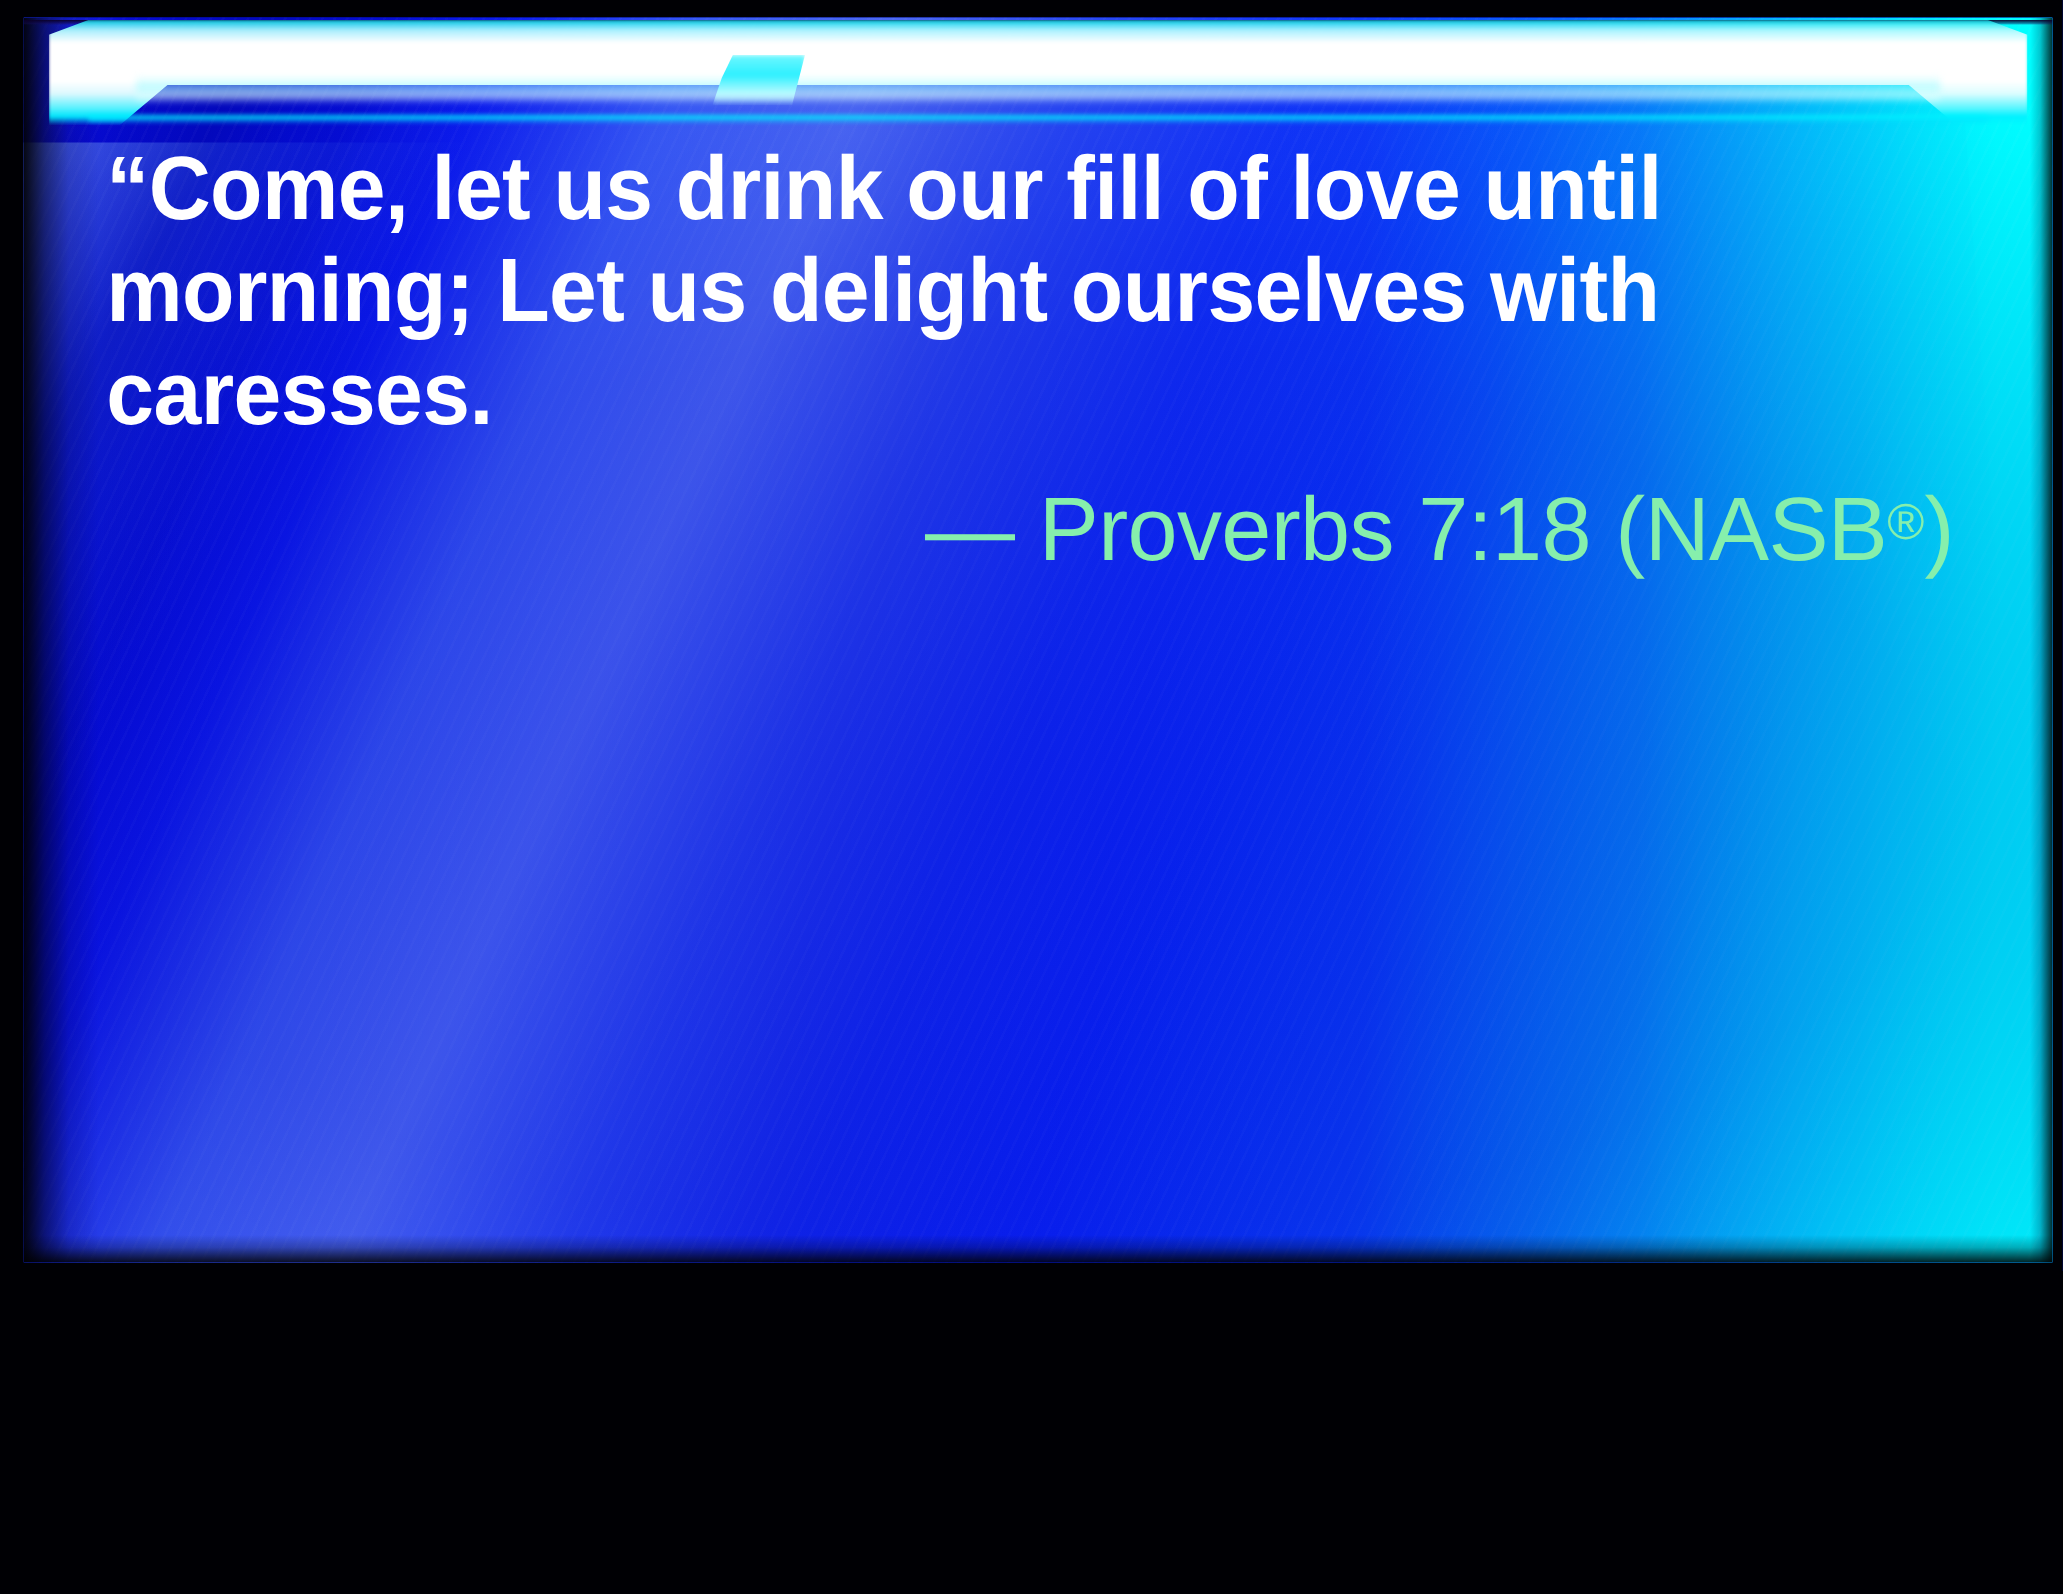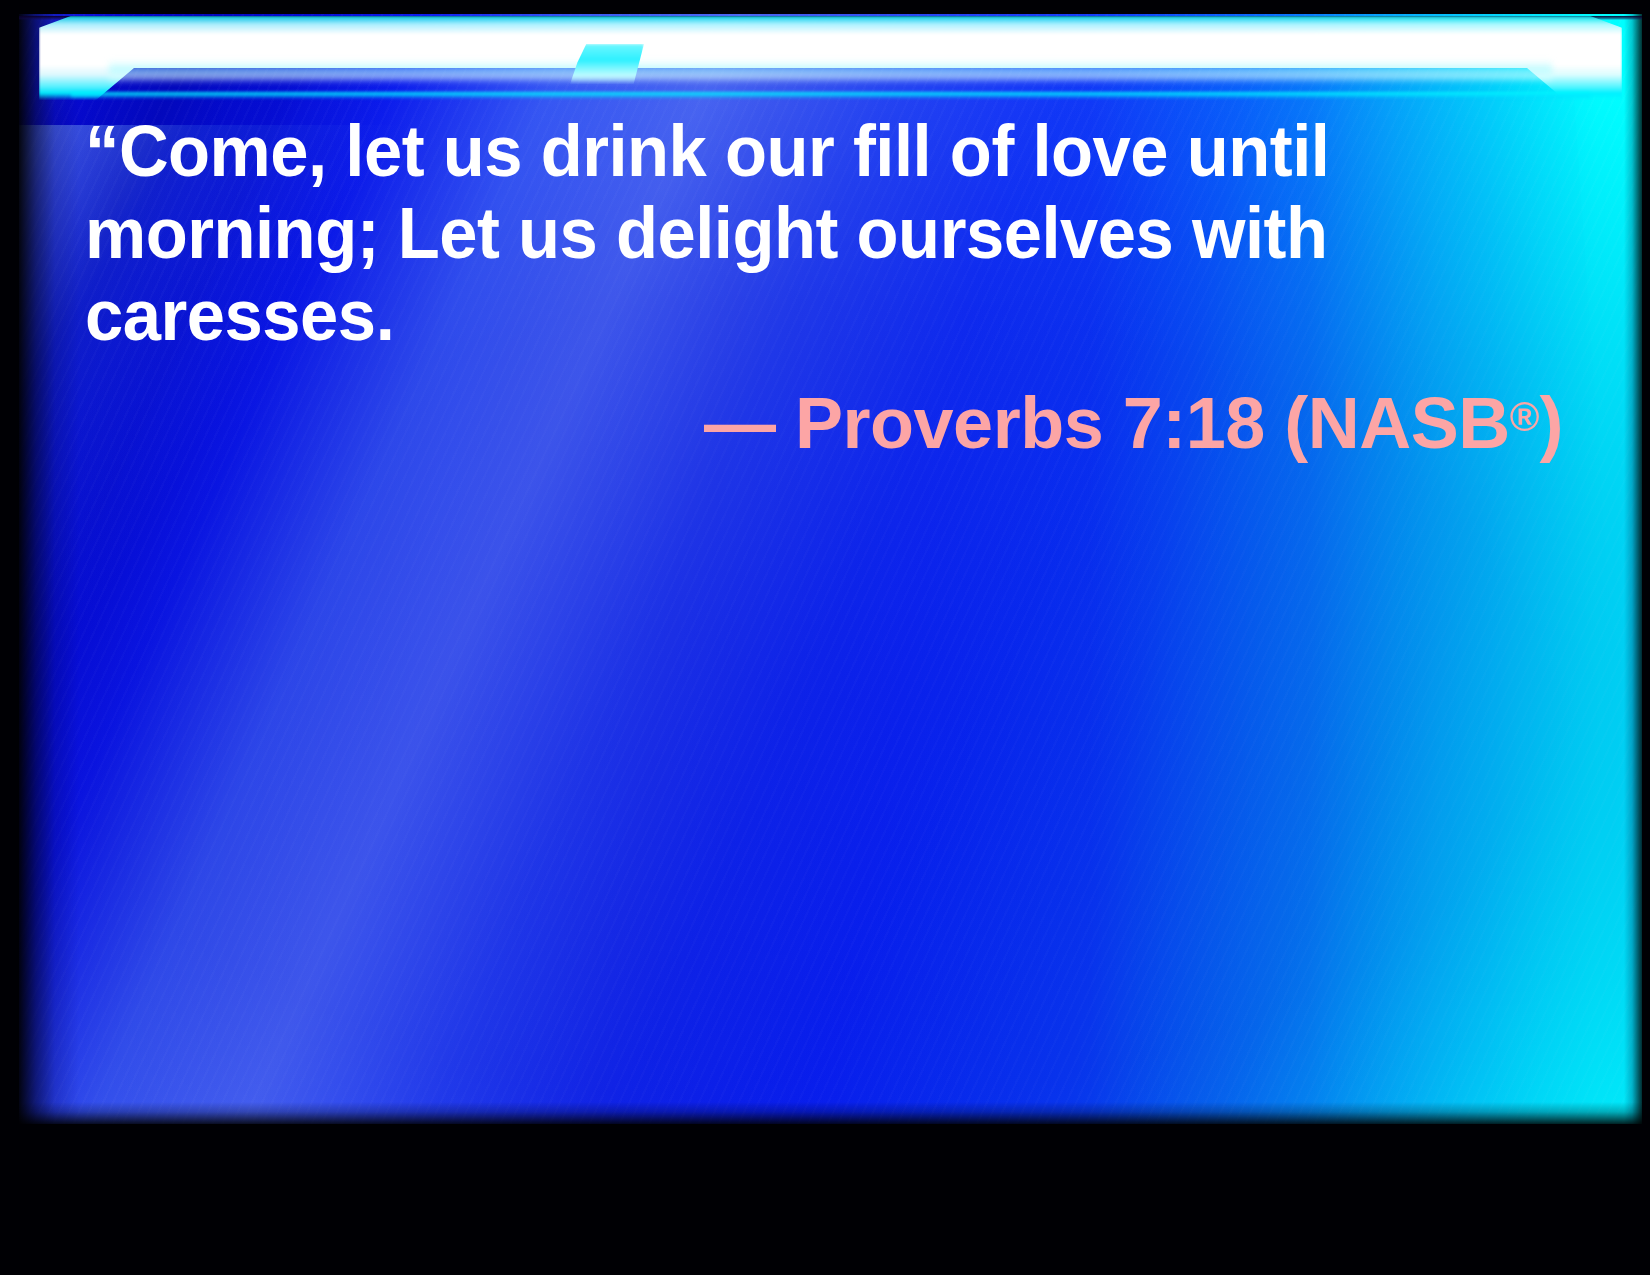--- a/index.html
+++ b/index.html
@@ -22,21 +22,21 @@
     background: #000004;
     overflow: hidden;
   }
 
   
   #panel {
     position: absolute;
     left: 19px;
     top: 14px;
     width: 1623px;
-    height: 1110px;
+    height: 996px;
     overflow: hidden;
     background: #0018f0;
   }
 
   
   .bg-base {
     position: absolute;
     inset: 0;
     background: linear-gradient(100deg,
         #0a0ad8 0%,
@@ -292,25 +292,25 @@
     transform: scaleX(0.955);
     transform-origin: left top;
     white-space: pre-wrap;
   }
   #attribution {
     position: absolute;
     left: 66px;
     top: 362px;
     width: 1478px;
     font-family: "Liberation Sans", "DejaVu Sans", sans-serif;
-    font-weight: bold;
+    font-weight: normal;
     font-size: 72px;
     line-height: 82px;
     letter-spacing: -0.5px;
-    color: #fca5a5;
+    color: #86efac;
     text-align: right;
     white-space: nowrap;
   }
   #attribution .reg {
     font-size: 0.56em;
     vertical-align: 0.42em;
     letter-spacing: 0;
   }
 </style>
 </head>

